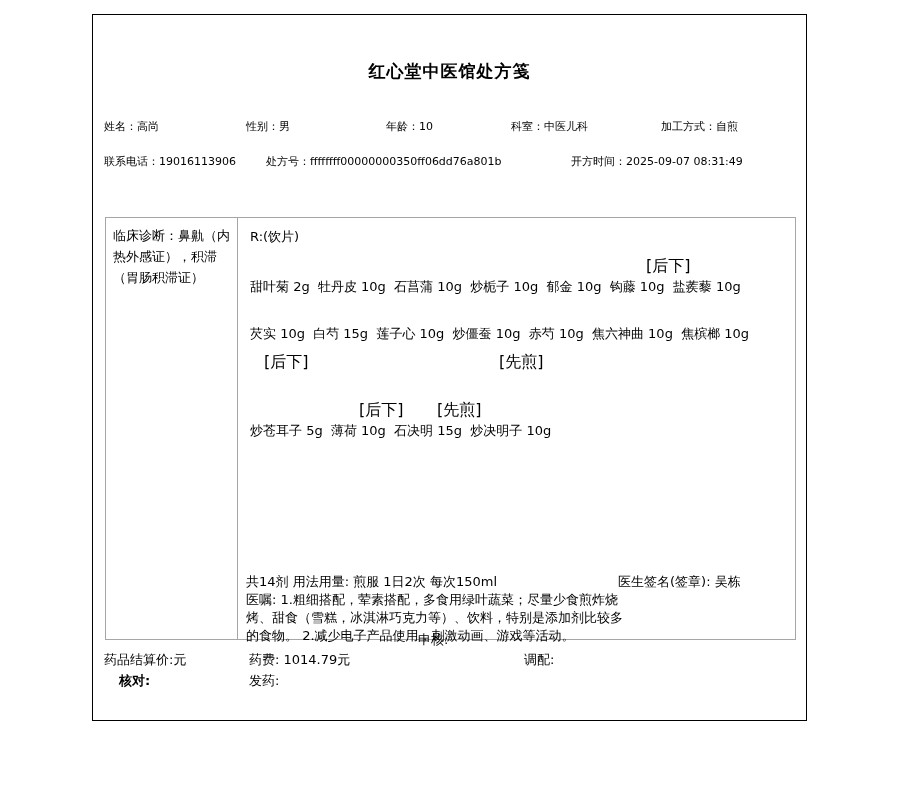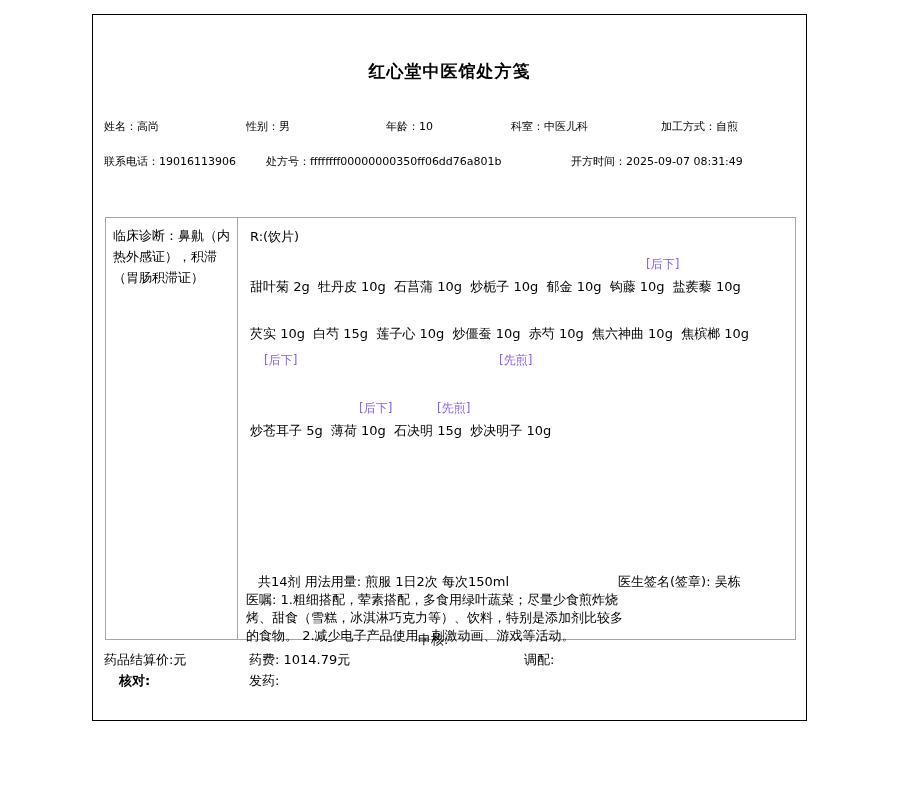--- a/index.html
+++ b/index.html
@@ -6,21 +6,21 @@
   body{width:900px;height:800px;position:relative;font-family:"DejaVu Sans","Liberation Sans",sans-serif;color:#000;}
   .page{position:absolute;left:92px;top:14px;width:713px;height:705px;border:1px solid #000;background:#fff;}
   .abs{position:absolute;white-space:nowrap;}
   .title{position:absolute;top:24px;left:0;width:100%;text-align:center;font-size:17px;font-weight:bold;letter-spacing:1px;margin-top:21px;}
   .info{font-size:11px;}
   .inner-box{position:absolute;left:12px;top:202px;width:689px;height:421px;border:1px solid #a6a6a6;}
   .diag-cell{position:absolute;left:0;top:0;width:132px;height:100%;border-right:1px solid #a6a6a6;box-sizing:border-box;}
   .diag-text{position:absolute;left:7px;top:7px;width:118px;font-size:13px;line-height:21px;white-space:normal;}
   .rx-cell{position:absolute;left:133px;top:0;right:0;height:100%;padding-left:19px;}
   .rx-header{font-size:13px;}
-  .ann{font-size:12px;color:#8b5cf6;}
+  .ann{font-size:16px;color:#000000;}
   .med-line{font-size:13px;white-space:pre;}
   .usage{font-size:13px;}
   .advice{position:absolute;left:7px;top:373px;width:382px;font-size:13px;line-height:18px;white-space:normal;}
   .advice-label{font-weight:normal;}
   .footer-text{font-size:13px;}
 </style>
 </head>
 <body>
 
 <div class="page">
@@ -51,21 +51,21 @@
 
       <div class="abs med-line" style="left:11px;top:107px;">芡实 10g  白芍 15g  莲子心 10g  炒僵蚕 10g  赤芍 10g  焦六神曲 10g  焦槟榔 10g</div>
 
       <div class="abs ann" style="left:25px;top:134px;">[后下]</div>
       <div class="abs ann" style="left:260px;top:134px;">[先煎]</div>
 
       <div class="abs ann" style="left:120px;top:182px;">[后下]</div>
       <div class="abs ann" style="left:198px;top:182px;">[先煎]</div>
       <div class="abs med-line" style="left:11px;top:204px;">炒苍耳子 5g  薄荷 10g  石决明 15g  炒决明子 10g</div>
 
-      <div class="abs usage" style="left:7px;top:355px;margin-left:12px;">共14剂 用法用量: 煎服 1日2次 每次150ml</div>
+      <div class="abs usage" style="left:7px;top:355px;">共14剂 用法用量: 煎服 1日2次 每次150ml</div>
       <div class="abs usage" style="left:379px;top:355px;"><span>医生签名(签章): </span><span>吴栋</span></div>
 
       <div class="advice"><span class="advice-label">医嘱:</span><span> 1.粗细搭配，荤素搭配，多食用绿叶蔬菜；尽量少食煎炸烧烤、甜食（雪糕，冰淇淋巧克力等）、饮料，特别是添加剂比较多的食物。 2.减少电子产品使用，刺激动画、游戏等活动。</span></div>
     </div>
   </div>
 
   <div class="abs footer-text" style="left:11px;top:636px;"><span>药品结算价:</span><span>元</span></div>
   <div class="abs footer-text" style="left:156px;top:636px;"><span>药费:</span> <span>1014.79元</span></div>
   <div class="abs footer-text" style="left:293px;top:616px;margin-left:32px;">申核:</div>
   <div class="abs footer-text" style="left:431px;top:636px;">调配:</div>

